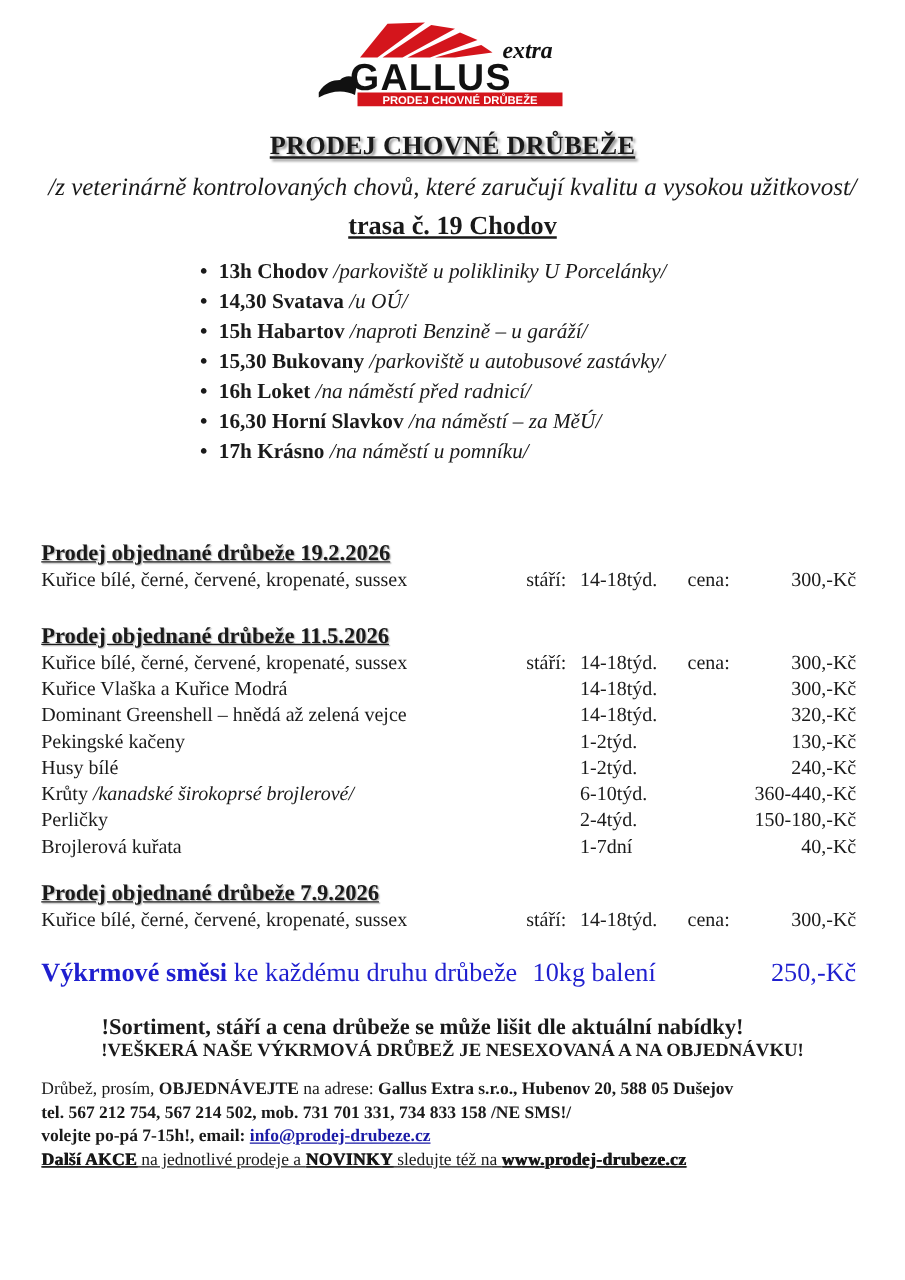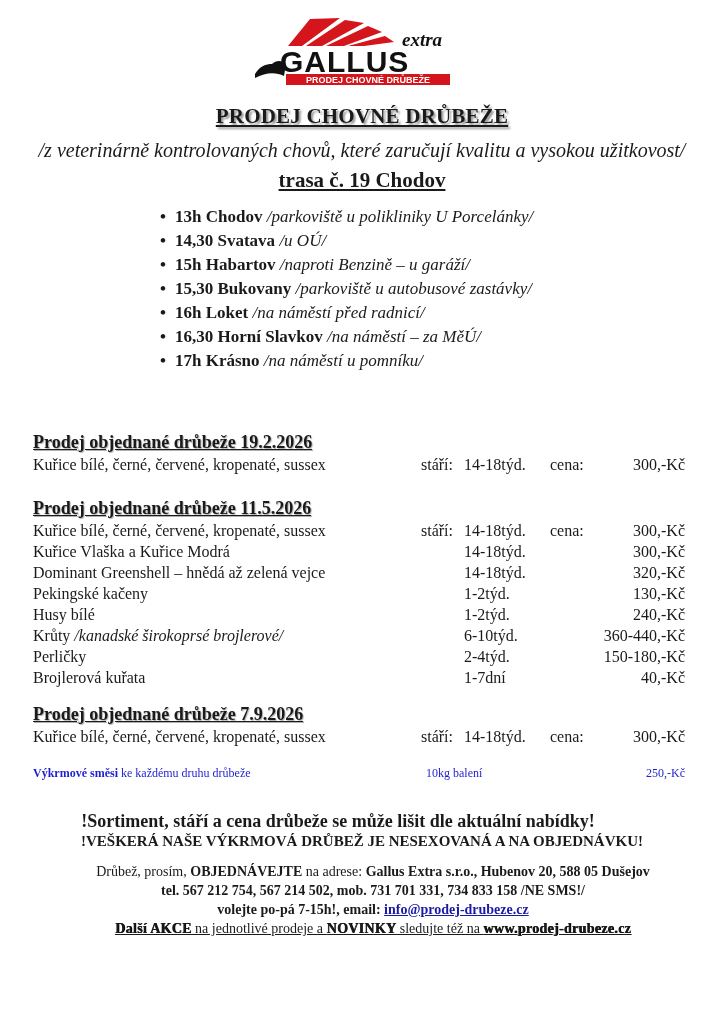--- a/index.html
+++ b/index.html
@@ -27,33 +27,33 @@
               text-shadow: 1px 1px 1px #b0b0b0; }
   .row { position: relative; height: 21px; line-height: 21px; font-size: 16px; white-space: nowrap; }
   .row .name { position: absolute; left: 0; }
   .row .name i { font-style: italic; }
   .row .age-label { position: absolute; left: 388px; }
   .row .age { position: absolute; left: 431px; }
   .row .price-label { position: absolute; left: 517px; }
   .row .price { position: absolute; right: 8px; text-align: right; }
 
   .feed { position: absolute; left: 33px; top: 766px; width: 660px; height: 22px;
-          font-size: 12px; color: #1f1fcf; white-space: nowrap; }
+          font-size: 21px; color: #1f1fcf; white-space: nowrap; }
   .feed .name b { font-weight: bold; }
   .feed .name { position: absolute; left: 0; }
   .feed .pack { position: absolute; left: 393px; }
   .feed .price { position: absolute; right: 8px; }
 
   .notice1 { position: absolute; left: 0; width: 676px; top: 811px; text-align: center;
              font-weight: bold; font-size: 18px; }
   .notice2 { position: absolute; left: 0; width: 724px; top: 833px; text-align: center;
              font-weight: bold; font-size: 15px; }
 
   .contact { position: absolute; left: 33px; top: 862px; width: 680px; font-size: 14px; line-height: 19px; }
-  .contact div { white-space: nowrap; text-align: center; }
+  .contact div { white-space: nowrap; }
   .contact b { font-weight: bold; }
   .contact a { color: #1a1aa6; text-decoration: underline; font-weight: bold; }
   .contact .last { text-decoration: underline; }
   .contact .heavy { font-weight: 900; letter-spacing: 0.3px; text-shadow: 0.6px 0 0 #000; }
 </style>
 </head>
 <body>
 
 <div class="logo">
   <svg width="205" height="72" viewBox="0 0 205 72">

